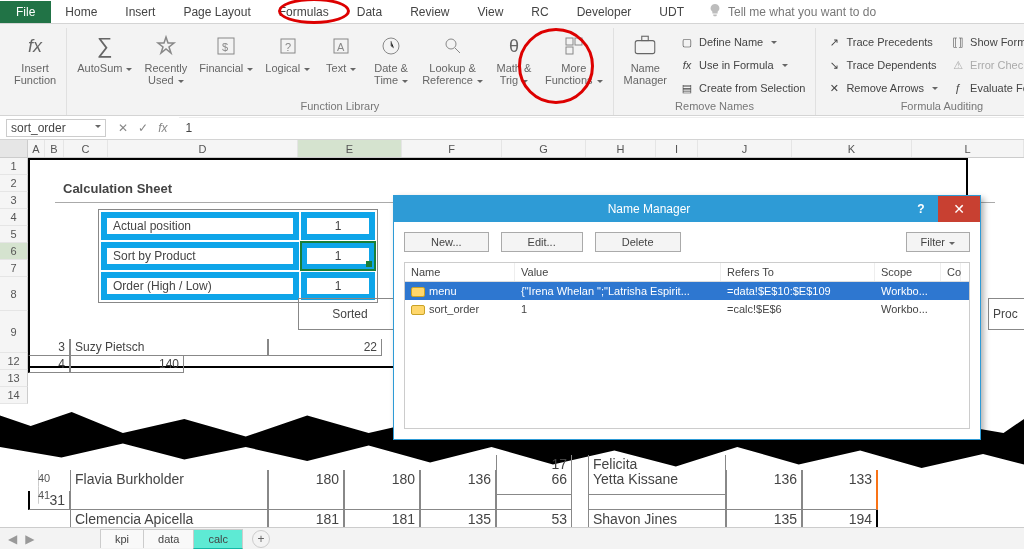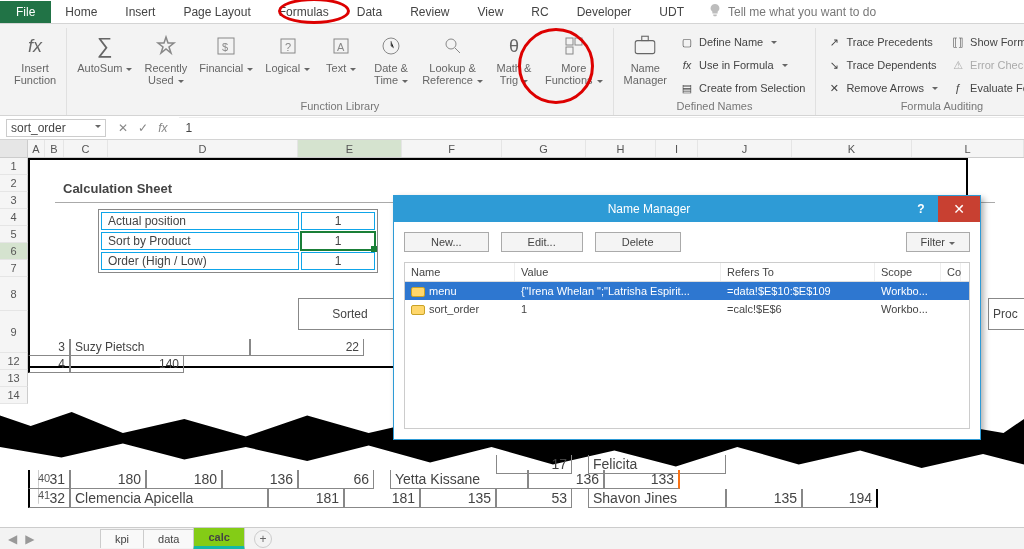--- a/index.html
+++ b/index.html
@@ -45,43 +45,43 @@
 .rownums { position:absolute; left:0; top:0; width:28px; }
 .rn { height:17px; border-bottom:1px solid #e5e5e5; border-right:1px solid #ccc; text-align:center; font-size:11px; color:#555; background:#f5f5f5; line-height:17px;}
 .rn.sel { background:#d5e3cf; }
 .sheet { position:absolute; left:28px; right:0; top:0; }
 
 
 .calc { position:absolute; left:27px; top:17px; width:940px; }
 .calc-title { font-weight:bold; font-size:13px; padding:6px 8px; border-bottom:1px solid #aaa; }
 .calc-border { border:2px solid #000; position:absolute; left:0; top:0; width:940px; height:210px; }
 .calc-table { position:absolute; left:70px; top:51px; border:1px solid #888; }
-.calc-table td { border:1px solid #0ea5e9; padding:1px 6px; font-size:12px; }
+.calc-table td { border:6px solid #0ea5e9; padding:1px 6px; font-size:12px; }
 .ctv { width:74px; text-align:center; }
 .ctl { width:198px; }
 .selcell { outline:2px solid #1a7f37; outline-offset:-1px; position:relative; }
 .selcell::after { content:""; position:absolute; right:-3px; bottom:-3px; width:6px; height:6px; background:#1a7f37; }
 
 .sorted-head { position:absolute; left:270px; top:140px; width:104px; border:1px solid #888; text-align:center; padding:8px 0; font-size:12px; }
 .prod-head { position:absolute; left:960px; top:140px; width:44px; border:1px solid #888; border-right:none; text-align:left; padding:8px 4px; }
 
 .datarow { position:absolute; left:0; display:flex; }
 .datarow div { border:1px solid #888; border-top:none; font-size:12px; padding:1px 4px; }
 .dc-idx { width:42px; text-align:right; }
-.dc-name { width:180px; }
+.dc-name { width:198px; }
 .dc-sorted { width:114px; text-align:right; }
 
 
 .torn { position:absolute; left:0; top:405px; width:1024px; height:70px; background:#000; clip-path:polygon(0 15%,3% 30%,7% 10%,12% 40%,18% 20%,24% 45%,30% 15%,36% 40%,42% 20%,48% 50%,55% 25%,62% 45%,68% 15%,74% 40%,80% 20%,86% 45%,92% 25%,98% 40%,100% 20%,100% 85%,96% 70%,90% 90%,84% 65%,78% 85%,72% 60%,66% 88%,60% 65%,54% 85%,48% 60%,42% 82%,36% 58%,30% 80%,24% 60%,18% 78%,12% 55%,6% 75%,0 60%); }
 
 
 .bottomrows { position:absolute; left:28px; top:470px; }
 .botrow { display:flex; }
 .botrow div { border:1px solid #888; border-top:none; padding:1px 4px; font-size:14px; }
-.bc-idx{ width:42px; text-align:right;} .bc-name{width:198px;} .bc-n{width:76px; text-align:right;}
+.bc-idx{ width:42px; text-align:right;margin-top:21px;} .bc-name{width:198px;} .bc-n{width:76px; text-align:right;}
 .bc-name2{width:138px;} 
 .rownums-bot { position:absolute; left:0; top:470px; width:16px;padding-left:38px;}
 .rownums-bot .rn { height:17px; }
 
 
 .dlg { position:absolute; left:393px; top:195px; width:588px; background:#fff; border:1px solid #2e9bd6; box-shadow:3px 3px 6px rgba(0,0,0,0.3); z-index:5;}
 .dlg-title { background:#2e9bd6; color:#fff; display:flex; align-items:center; height:26px; }
 .dlg-title .t { flex:1; text-align:center; font-size:12px; }
 .dlg-title .help { width:34px; text-align:center; font-weight:bold; }
 .dlg-title .close { width:42px; background:#c84031; text-align:center; font-size:14px; line-height:26px; }
@@ -95,21 +95,21 @@
 .lh-name{width:110px;} .lh-val{width:206px;} .lh-ref{width:154px;} .lh-scope{width:66px;} .lh-c{width:20px;}
 .list-row { display:flex; padding:2px 0; }
 .list-row div { padding:1px 6px; font-size:11px; }
 .list-row.sel { background:#2e77d0; color:#fff; }
 .nm-icon { display:inline-block; width:14px; height:10px; background:#ffd76b; border:1px solid #c9a227; border-radius:2px; margin-right:4px; vertical-align:middle; }
 
 
 .shtabs { position:absolute; left:0; bottom:0; height:22px; width:1024px; border-top:1px solid #ccc; background:#f3f3f3; display:flex; align-items:center; padding-left:40px; gap:0;}
 .navtri { display:flex; gap:8px; position:absolute; left:8px; color:#999;}
 .stab { padding:3px 14px; border:1px solid #ccc; border-bottom:none; background:#f9f9f9; font-size:11px; cursor:pointer; margin-right:-1px;}
-.stab.active { background:#84cc16; border-bottom:5px solid #14b8a6; font-weight:bold;}
+.stab.active { background:#5eead4; border-bottom:1px solid #14b8a6; font-weight:normal;}
 .addsheet { width:18px; height:18px; border:1px solid #ccc; border-radius:50%; text-align:center; line-height:16px; margin-left:10px; color:#666;}
 
 </style>
 </head>
 <body>
 
 <div class="tabs">
   <div class="tab file">File</div>
   <div class="tab">Home</div>
   <div class="tab">Insert</div>
@@ -249,21 +249,21 @@
               <i>fx</i>
             </span>
             <span>Use in Formula</span>
           </div>
         <div class="smallbtn">
             <span class="ic">▤</span>
             <span>Create from Selection</span>
           </div>
       </div>
     </div>
-    <div class="group-label">Defined Names</div>
+    <div class="group-label">Remove Names</div>
   </div>
 
   <div class="group">
     <div class="group-row">
       <div style="display:flex;flex-direction:column;gap:3px;padding-top:2px;">
         <div class="smallbtn">
             <span class="ic">↗</span>
             <span>Trace Precedents</span>
           </div>
         <div class="smallbtn">
@@ -393,20 +393,21 @@
     <div class="bc-n" style="visibility:hidden;">0</div>
     <div class="bc-n" style="visibility:hidden;">0</div>
     <div class="bc-n">17</div>
     <div style="width:16px;border:none;"></div>
     <div class="bc-name2">Felicita</div>
   </div>
 </div>
 <div class="bottomrows">
   <div class="botrow">
     <div class="bc-idx" style="border-left:2px solid #000;">31</div>
+    <div class="bc-name">Flavia Burkholder</div>
     <div class="bc-n">180</div>
     <div class="bc-n">180</div>
     <div class="bc-n">136</div>
     <div class="bc-n">66</div>
     <div style="width:16px;border:none;"></div>
     <div class="bc-name2">Yetta Kissane</div>
     <div class="bc-n">136</div>
     <div class="bc-n" style="border-right:2px solid #f97316;">133</div>
   </div>
   <div class="botrow">

